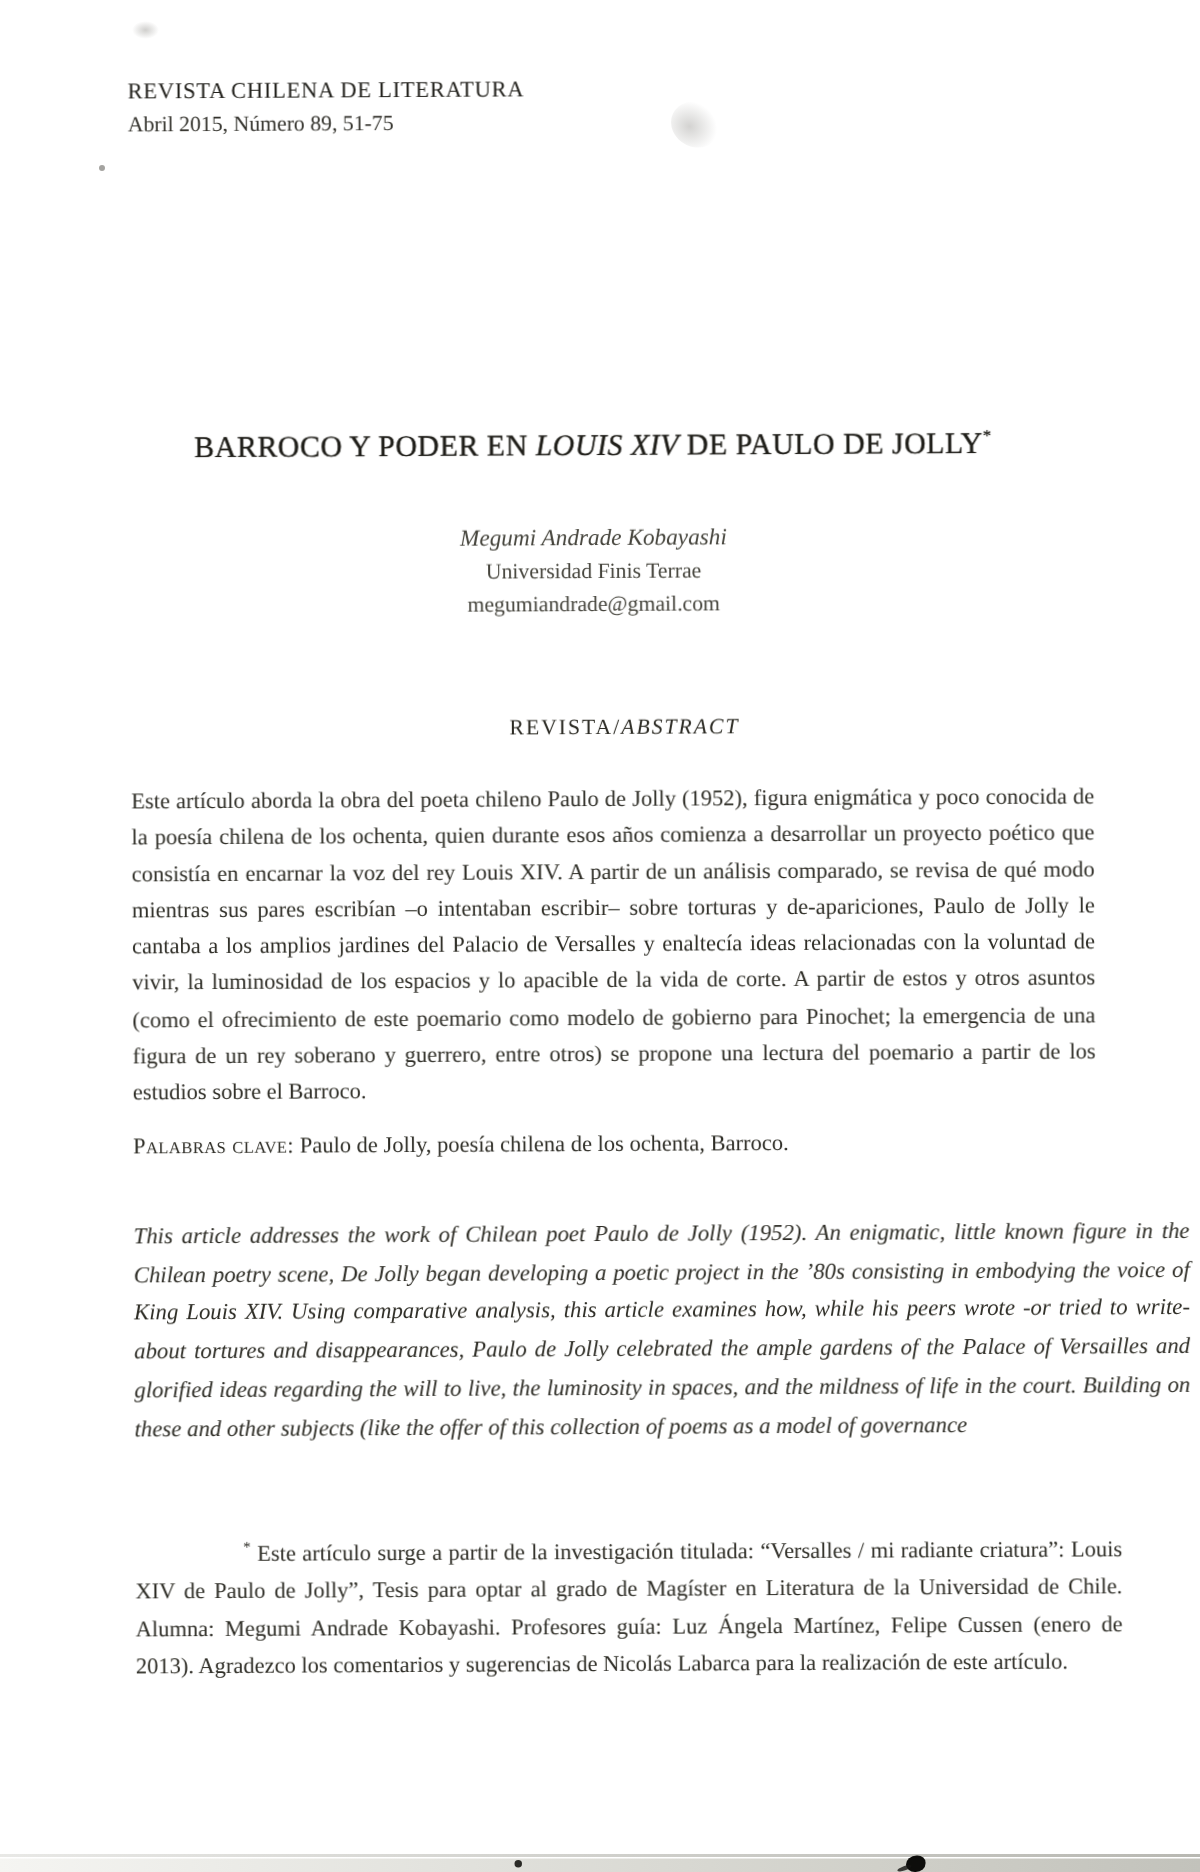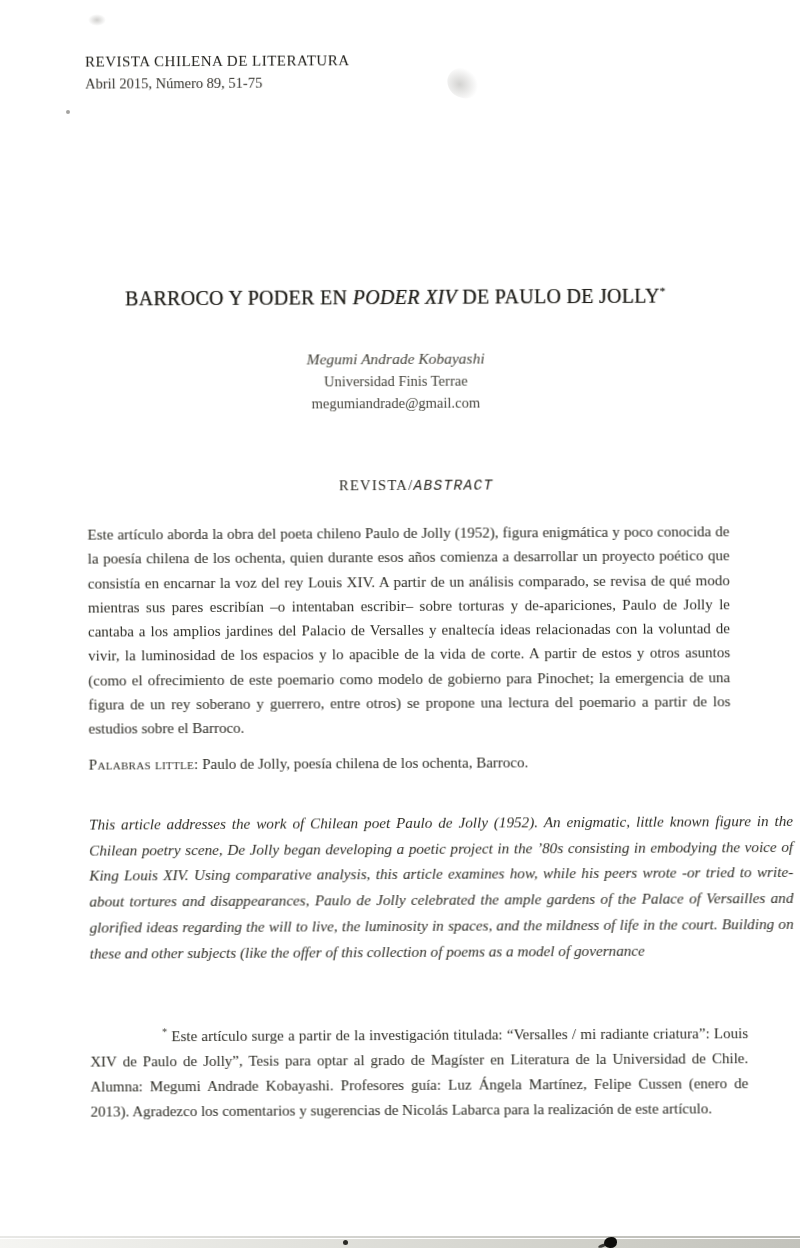--- a/index.html
+++ b/index.html
@@ -29,21 +29,21 @@
   .title .it{font-style:italic;}
   .title sup{font-size:11px;vertical-align:super;}
   
   .author-block{left:0;top:350px;width:794px;text-align:center;color:#45443c;}
   .author-block .name{font-style:italic;font-size:15.5px;}
   .author-block .affil{font-size:14.5px;margin-top:5px;}
   .author-block .email{font-size:14.5px;margin-top:5px;}
   
   .abs-heading{left:20px;top:477px;width:794px;text-align:center;
                font-size:14.5px;letter-spacing:1.3px;color:#2a2922;}
-  .abs-heading .it{font-style:italic;font-family:Liberation Mono, monospace;}
+  .abs-heading .it{font-style:italic;}
   
   .abs-es{left:88px;top:521px;width:642px;font-size:15px;line-height:24.3px;
           text-align:justify;color:#2d2c25;}
   .keywords{left:88px;top:755px;width:670px;font-size:15px;color:#2d2c25;}
   .keywords .label{font-variant:small-caps;letter-spacing:.3px;}
   .abs-en{left:88px;top:810px;width:704px;font-size:15.2px;line-height:25.7px;
           text-align:justify;font-style:italic;color:#2e2d26;}
   .footnote{left:88px;top:1018px;width:658px;font-size:15px;line-height:25px;
             text-align:justify;text-indent:72px;color:#2d2c25;}
   .footnote sup{font-size:10px;}
@@ -71,37 +71,37 @@
 
 <div class="page">
   <div class="content">
 
     <div class="block journal">
       <div class="name">REVISTA CHILENA DE LITERATURA</div>
       <div class="issue">Abril 2015, Número 89, 51-75</div>
     </div>
 
     <div class="block title">
-      <span>BARROCO Y PODER EN </span><span class="it">PODER XIV</span><span> DE PAULO DE JOLLY</span><sup>*</sup>
+      <span>BARROCO Y PODER EN </span><span class="it">LOUIS XIV</span><span> DE PAULO DE JOLLY</span><sup>*</sup>
     </div>
 
     <div class="block author-block">
       <div class="name">Megumi Andrade Kobayashi</div>
       <div class="affil">Universidad Finis Terrae</div>
       <div class="email">megumiandrade@gmail.com</div>
     </div>
 
     <div class="block abs-heading">
       <span>REVISTA</span><span>/</span><span class="it">ABSTRACT</span>
     </div>
 
     <div class="block abs-es">Este artículo aborda la obra del poeta chileno Paulo de Jolly (1952), figura enigmática y poco conocida de la poesía chilena de los ochenta, quien durante esos años comienza a desarrollar un proyecto poético que consistía en encarnar la voz del rey Louis XIV. A partir de un análisis comparado, se revisa de qué modo mientras sus pares escribían –o intentaban escribir– sobre torturas y de-apariciones, Paulo de Jolly le cantaba a los amplios jardines del Palacio de Versalles y enaltecía ideas relacionadas con la voluntad de vivir, la luminosidad de los espacios y lo apacible de la vida de corte. A partir de estos y otros asuntos (como el ofrecimiento de este poemario como modelo de gobierno para Pinochet; la emergencia de una figura de un rey soberano y guerrero, entre otros) se propone una lectura del poemario a partir de los estudios sobre el Barroco.</div>
 
     <div class="block keywords">
-      <span class="label">Palabras little:</span><span> Paulo de Jolly, poesía chilena de los ochenta, Barroco.</span>
+      <span class="label">Palabras clave:</span><span> Paulo de Jolly, poesía chilena de los ochenta, Barroco.</span>
     </div>
 
     <div class="block abs-en">This article addresses the work of Chilean poet Paulo de Jolly (1952). An enigmatic, little known figure in the Chilean poetry scene, De Jolly began developing a poetic project in the ’80s consisting in embodying the voice of King Louis XIV. Using comparative analysis, this article examines how, while his peers wrote -or tried to write- about tortures and disappearances, Paulo de Jolly celebrated the ample gardens of the Palace of Versailles and glorified ideas regarding the will to live, the luminosity in spaces, and the mildness of life in the court. Building on these and other subjects (like the offer of this collection of poems as a model of governance</div>
 
     <div class="block footnote">
       <sup>*</sup>
       <span>Este artículo surge a partir de la investigación titulada: “Versalles / mi radiante criatura”: Louis XIV de Paulo de Jolly”, Tesis para optar al grado de Magíster en Literatura de la Universidad de Chile. Alumna: Megumi Andrade Kobayashi. Profesores guía: Luz Ángela Martínez, Felipe Cussen (enero de 2013). Agradezco los comentarios y sugerencias de Nicolás Labarca para la realización de este artículo.</span>
     </div>
 
   </div>

